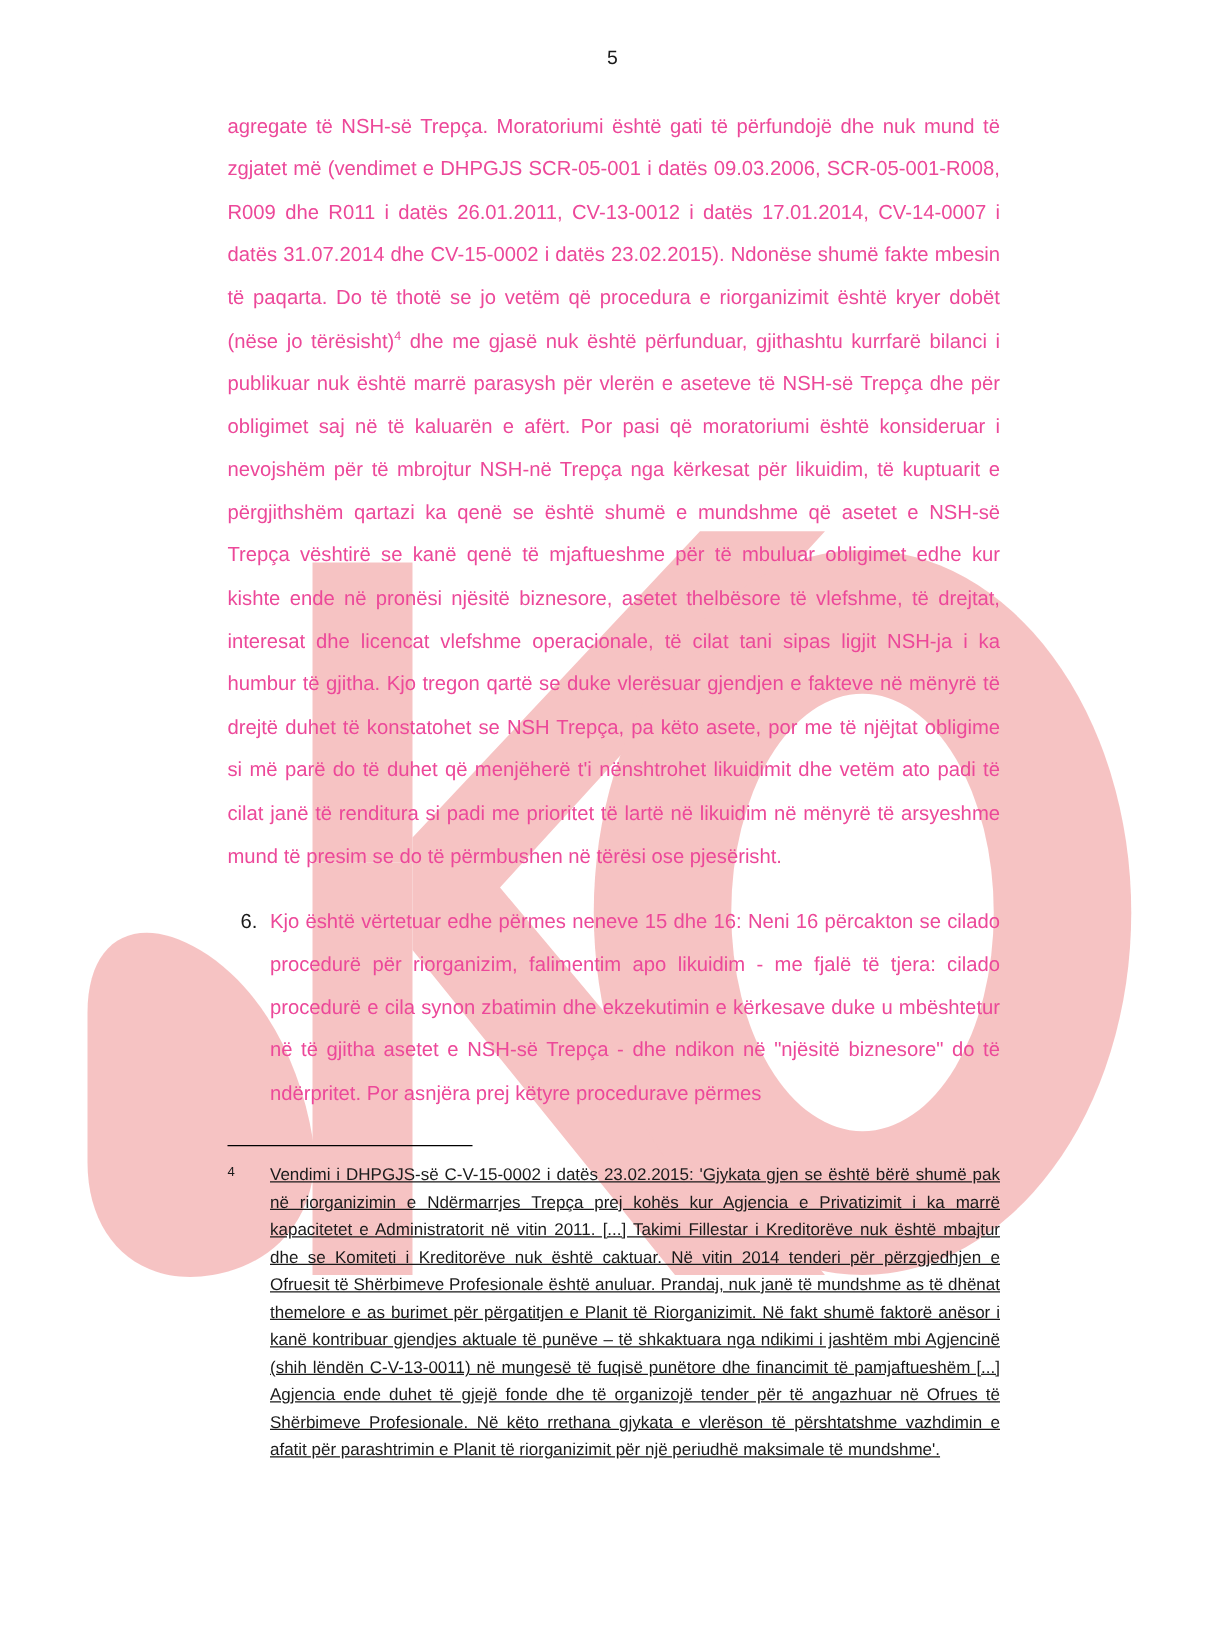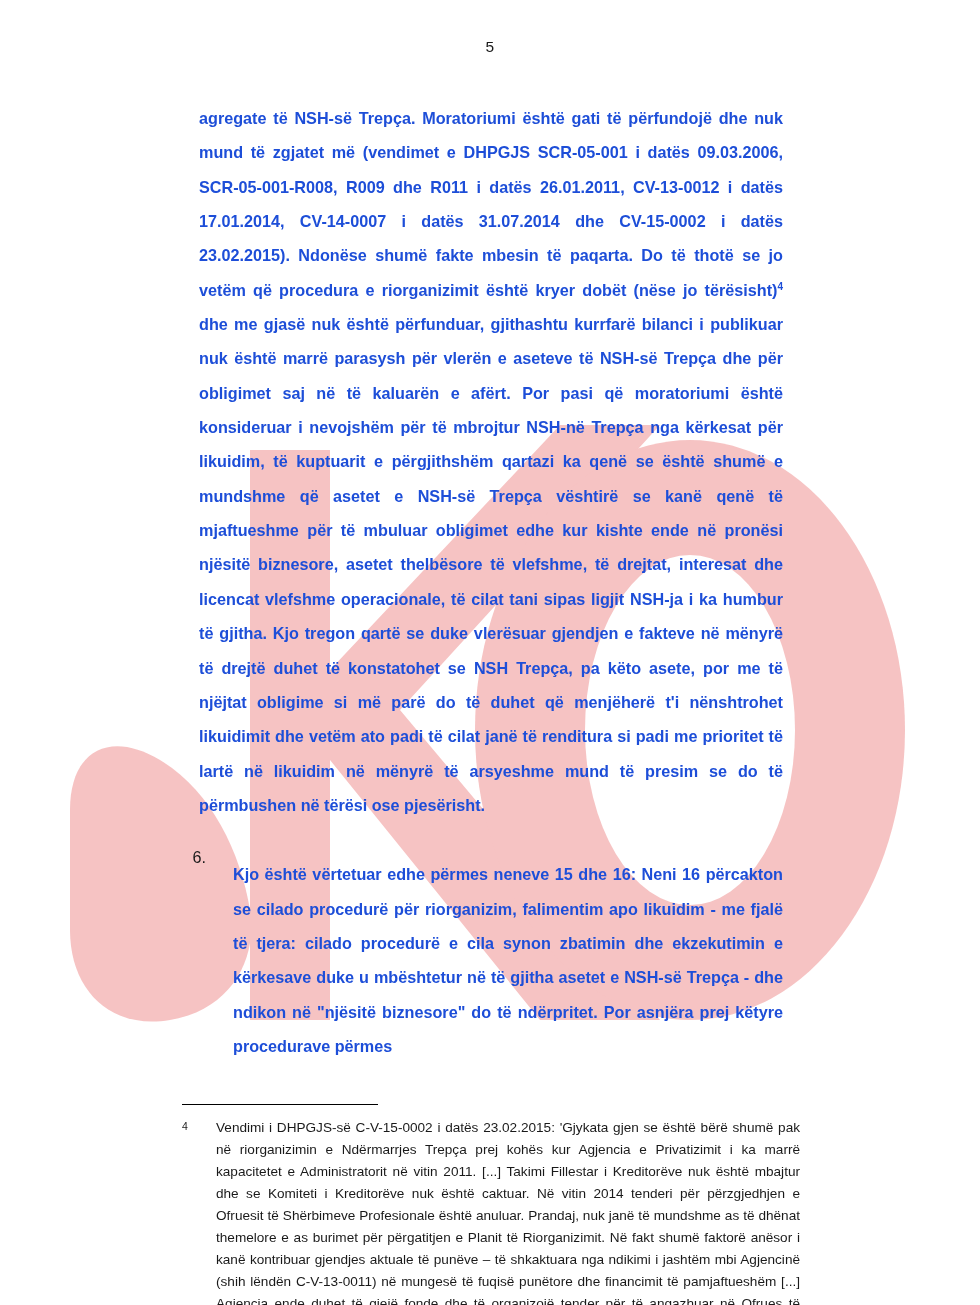--- a/index.html
+++ b/index.html
@@ -45,23 +45,22 @@
   }
   .body-block {
     margin: 0 180px 0 182px;
     padding-top: 28px;
   }
   .para {
     font-size: 16.2px;
     line-height: 2.12;
     text-align: justify;
     text-justify: inter-word;
-    margin: 17px;
-    color: #1d4ed8;
-    font-weight: bold;
+    margin: 0;
+    color: #ec4899;
   }
   .para .sup {
     font-size: 10px;
     vertical-align: super;
     line-height: 0;
   }
   .numbered {
     display: flex;
     margin-top: 18px;
   }
@@ -97,20 +96,21 @@
   .footnote .fn-marker {
     flex: 0 0 34px;
     width: 34px;
     font-size: 10.5px;
     vertical-align: super;
     padding-top: 1px;
     box-sizing: border-box;
   }
   .footnote .fn-text {
     flex: 1 1 auto;
+    text-decoration: underline;
   }
 </style>
 </head>
 <body>
 
 <div class="page">
 
   <div class="watermark">
     <svg width="980" height="720" viewBox="0 0 980 720" xmlns="http://www.w3.org/2000/svg" aria-hidden="true">
       <g fill="#f5b9b9" opacity="0.85">

